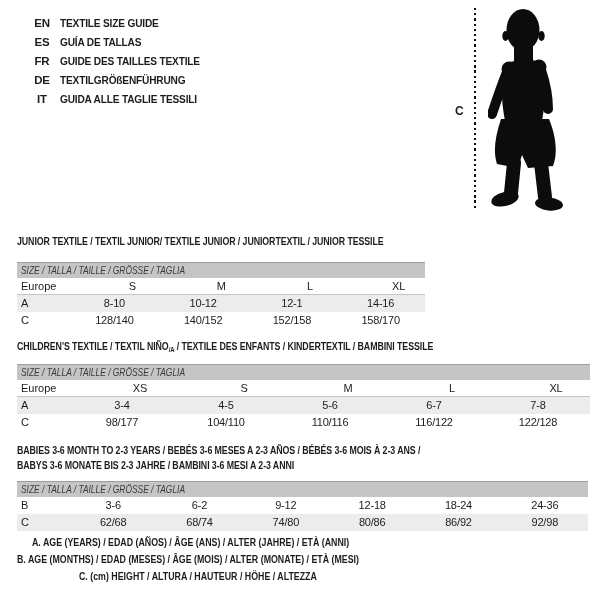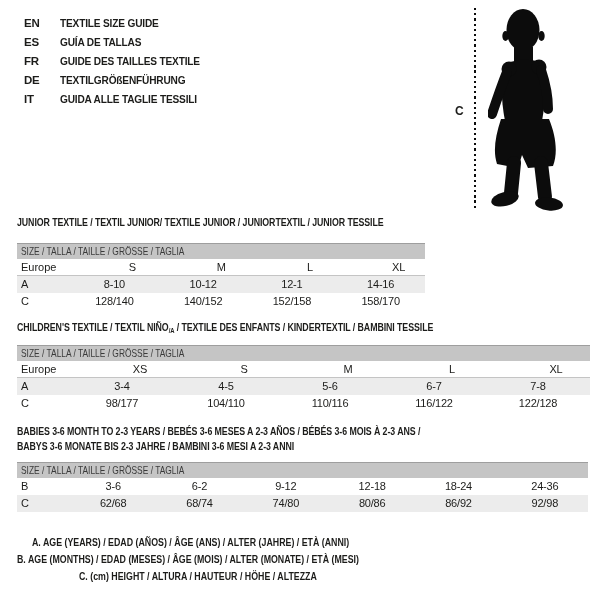--- a/index.html
+++ b/index.html
@@ -9,48 +9,48 @@
     font-family:"Liberation Sans", sans-serif;
     -webkit-font-smoothing:antialiased;
   }
   
   .cx{display:inline-block;transform-origin:0 50%;white-space:nowrap;}
   .cx88{transform:scaleX(.88);}
   .cx84{transform:scaleX(.84);}
   .cx80{transform:scaleX(.80);}
 
   
-  .lang-list{position:absolute;left:24px;top:13px;}
+  .lang-list{position:absolute;left:24px;top:13px;text-align:center;}
   .lang-row{display:flex;height:19px;align-items:center;
             font-weight:bold;font-size:11.5px;letter-spacing:-.2px;}
   .lang-code{width:36px;flex:0 0 36px;}
 
   
   .baby{position:absolute;left:488px;top:5px;width:100px;height:206px;}
   .baby .f{fill:var(--sil,#0c0c0c);}
   .baby .s{stroke:var(--sil,#0c0c0c);fill:none;}
   .height-line{position:absolute;left:474px;top:8px;width:2px;height:200px;
     background:repeating-linear-gradient(to bottom,var(--sil,#0c0c0c) 0 2.3px,transparent 2.3px 5.2px);}
   .height-label{position:absolute;left:455px;top:104px;
     font-weight:bold;font-size:12px;}
 
   
   .table-section{position:absolute;left:17px;}
   #table-0{top:215px;width:408px;}
   #table-1{top:320px;width:573px;}
   #table-2{top:424px;width:571px;}
-  .table-title{font-weight:bold;font-size:10.5px;letter-spacing:-.1px;}
+  .table-title{font-weight:bold;font-size:10.5px;letter-spacing:-.1px;margin-top:19px;}
   #table-0 .table-title{height:28px;}
   #table-1 .table-title{height:25px;}
   #table-2 .table-title{height:38px;}
   .title-line{line-height:15px;}
   .subtxt{font-size:7px;vertical-align:-2px;}
   .size-bar{height:16px;box-sizing:border-box;padding-left:4px;
     background:var(--bar,#c5c5c5);border-top:1px solid var(--barline,#9e9e9e);
-    line-height:15px;font-size:10.5px;color:#3a3a3a;}
+    line-height:15px;font-size:10.5px;color:#3a3a3a;font-style:italic;}
   .trow{display:flex;height:17px;line-height:17px;font-size:11px;box-sizing:border-box;}
   .trow.shaded{background:var(--shade,#ececec);}
   .trow.divider{border-bottom:1px solid #c4c4c4;gap:36px;}
   .rlabel{flex:0 0 53px;width:53px;box-sizing:border-box;padding-left:4px;}
   .cell{flex:1;text-align:center;letter-spacing:-.2px;}
 
   
   .legend{position:absolute;left:17px;top:534px;text-align:center;}
   .legend-line{height:17px;line-height:17px;font-weight:bold;font-size:10.5px;}
 </style>

